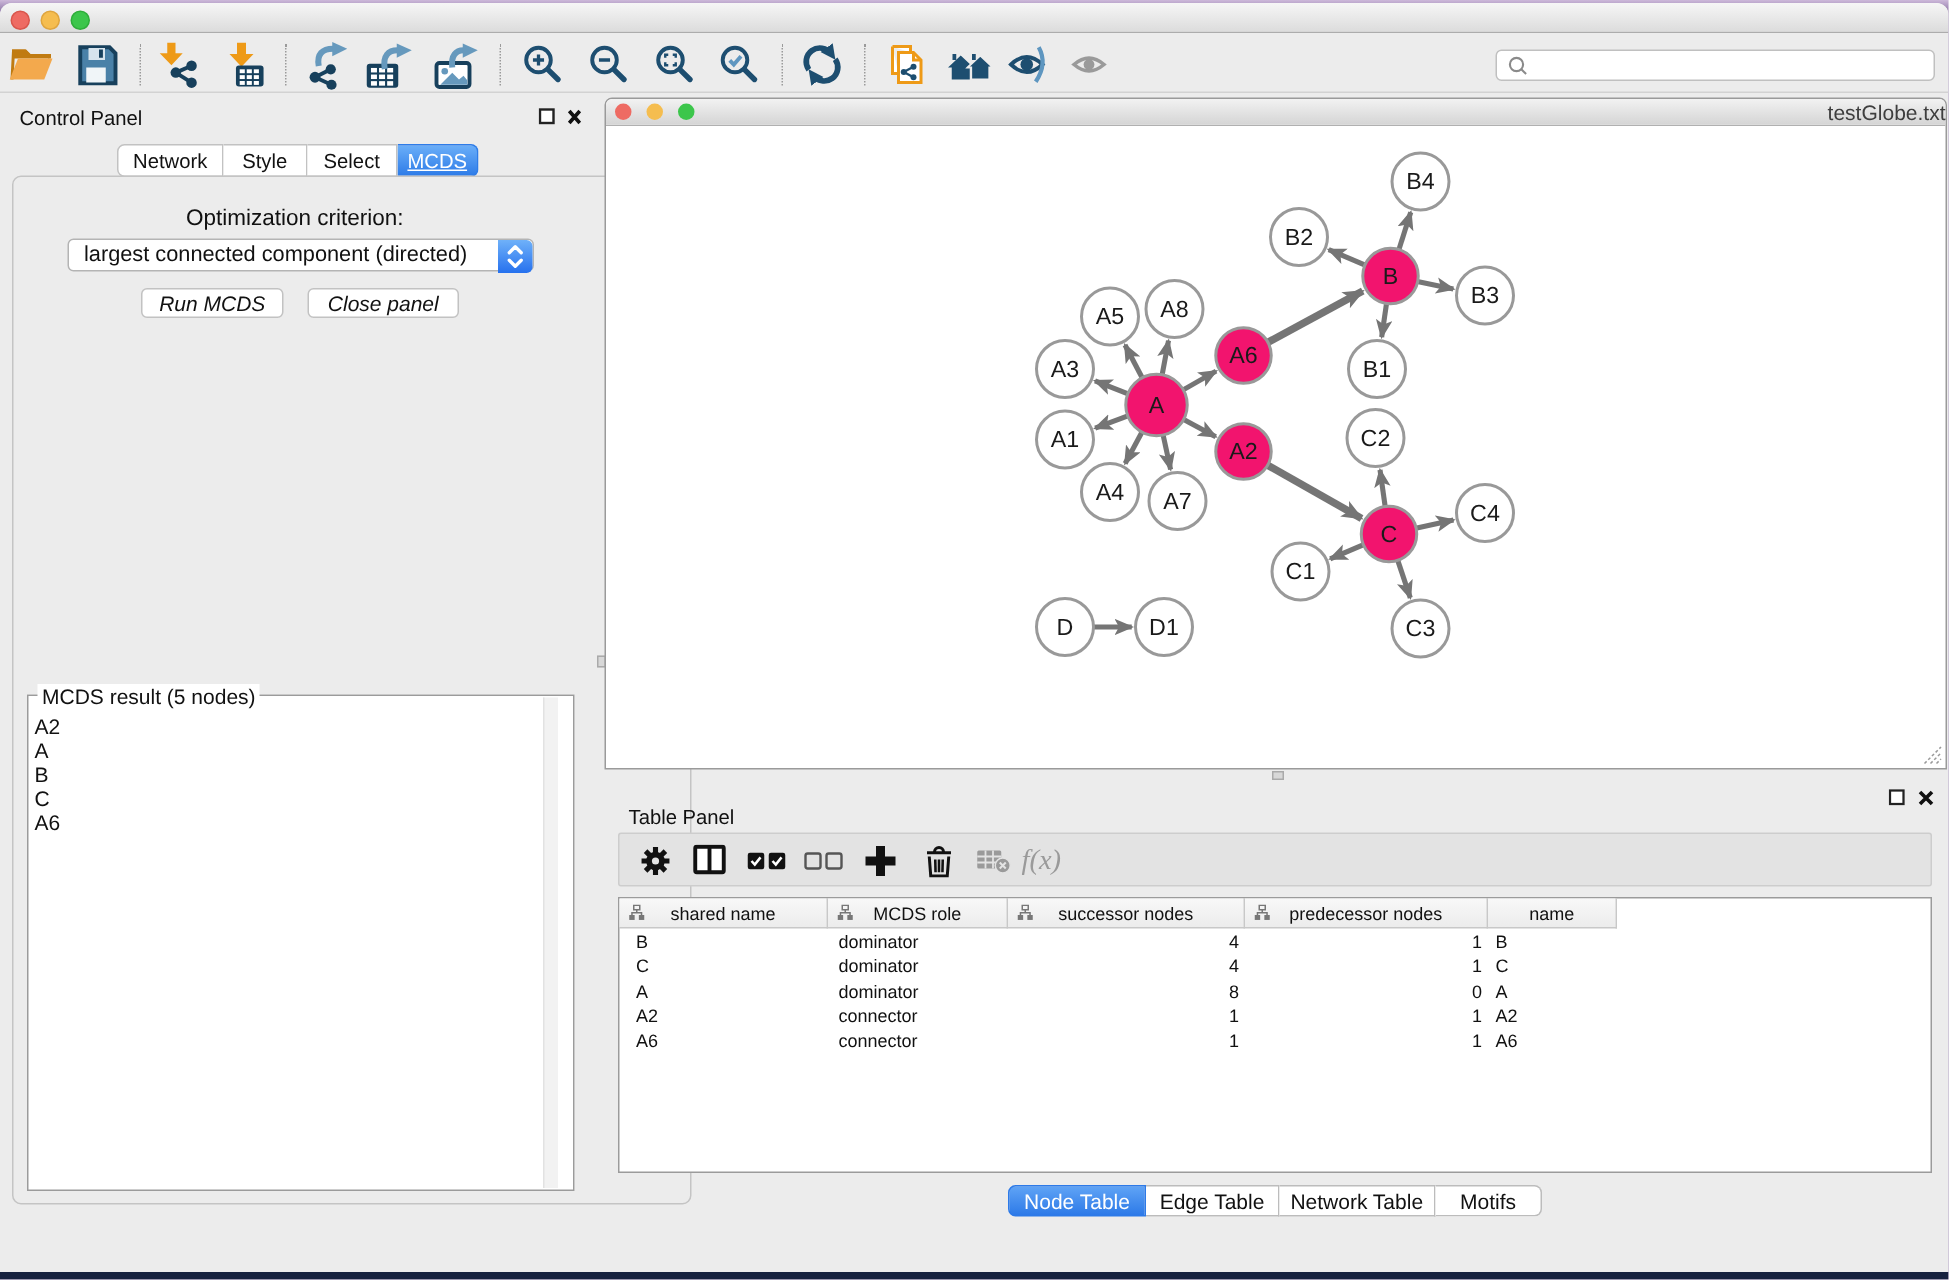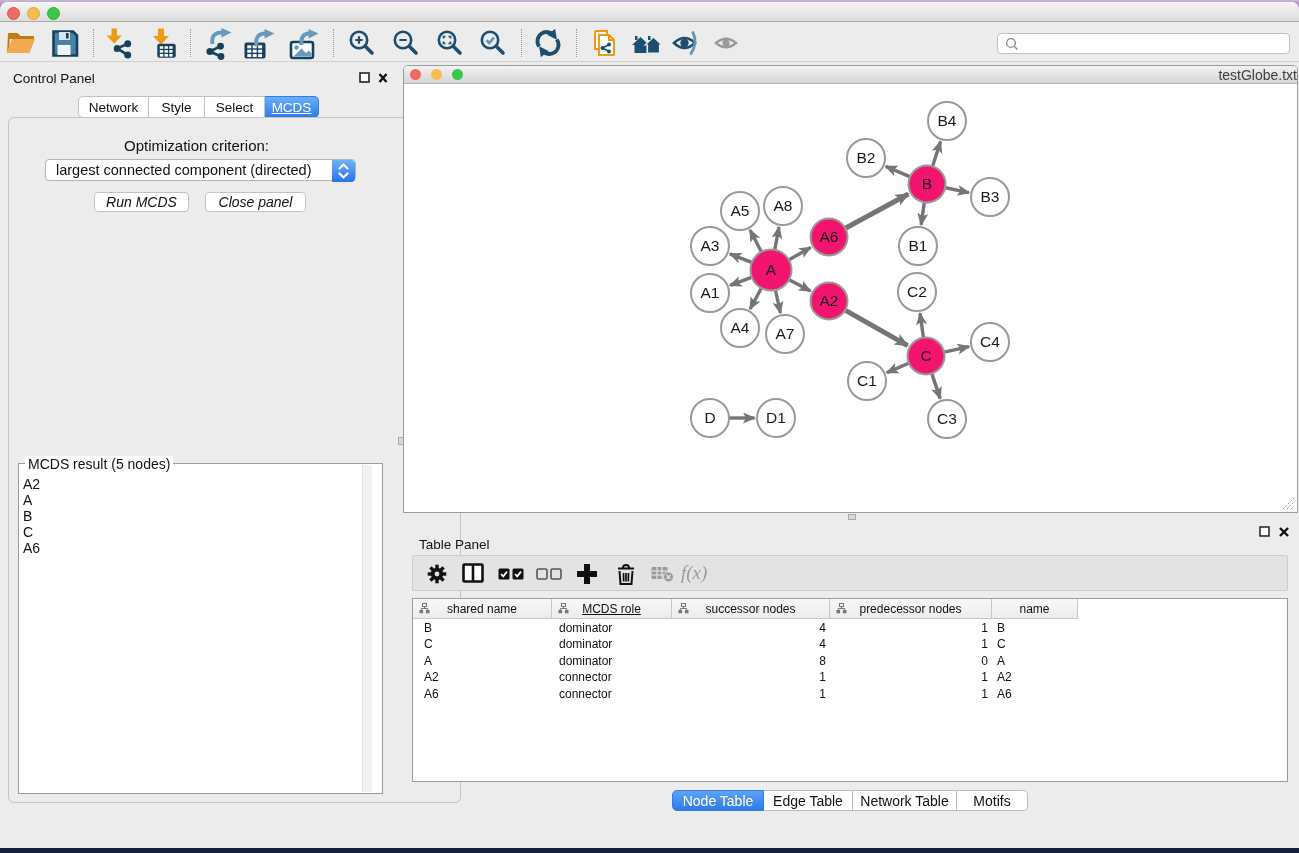--- a/index.html
+++ b/index.html
@@ -385,21 +385,21 @@
 </div>
     </div>
   <div id="tbl">
       <div id="tbl-content">
 <div class="th" style="left:0px;width:139px;"><svg width="11" height="11" viewBox="0 0 11 11" style="position:absolute;left:6px;top:4px">
             <rect x="3.5" y="0.5" width="4" height="3" fill="none" stroke="#777" stroke-width="1"></rect>
             <rect x="0.5" y="7" width="3.6" height="3.3" fill="#777"></rect>
             <rect x="6.9" y="7" width="3.6" height="3.3" fill="#777"></rect>
             <path d="M5.5 3.5 V5.5 M2.3 7 V5.5 H8.7 V7" fill="none" stroke="#777" stroke-width="1"></path>
           </svg>shared name</div>
-<div class="th" style="left:139px;width:120px;text-decoration:underline;"><svg width="11" height="11" viewBox="0 0 11 11" style="position:absolute;left:6px;top:4px">
+<div class="th" style="left:139px;width:120px;"><svg width="11" height="11" viewBox="0 0 11 11" style="position:absolute;left:6px;top:4px">
             <rect x="3.5" y="0.5" width="4" height="3" fill="none" stroke="#777" stroke-width="1"></rect>
             <rect x="0.5" y="7" width="3.6" height="3.3" fill="#777"></rect>
             <rect x="6.9" y="7" width="3.6" height="3.3" fill="#777"></rect>
             <path d="M5.5 3.5 V5.5 M2.3 7 V5.5 H8.7 V7" fill="none" stroke="#777" stroke-width="1"></path>
           </svg>MCDS role</div>
 <div class="th" style="left:259px;width:158px;"><svg width="11" height="11" viewBox="0 0 11 11" style="position:absolute;left:6px;top:4px">
             <rect x="3.5" y="0.5" width="4" height="3" fill="none" stroke="#777" stroke-width="1"></rect>
             <rect x="0.5" y="7" width="3.6" height="3.3" fill="#777"></rect>
             <rect x="6.9" y="7" width="3.6" height="3.3" fill="#777"></rect>
             <path d="M5.5 3.5 V5.5 M2.3 7 V5.5 H8.7 V7" fill="none" stroke="#777" stroke-width="1"></path>

